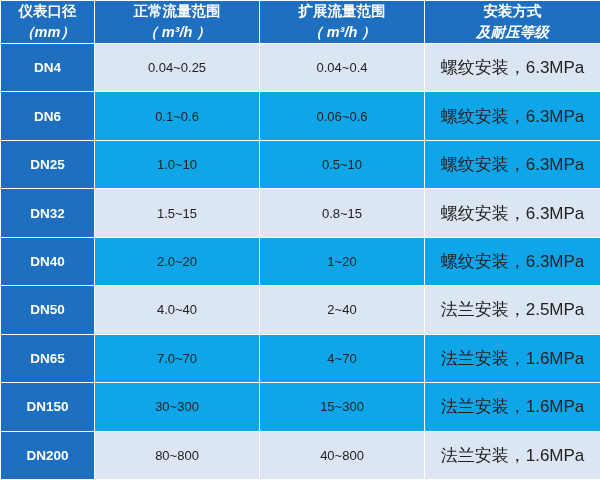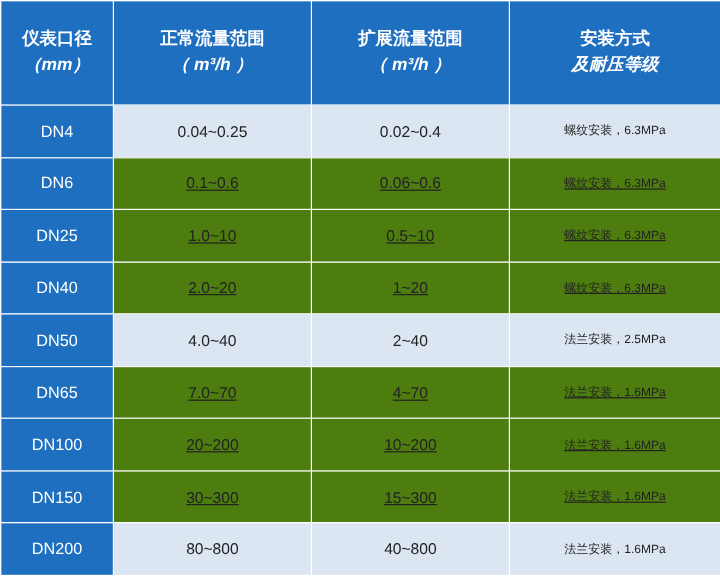--- a/index.html
+++ b/index.html
@@ -26,46 +26,46 @@
 
   .spec-table th {
     background: #1f6fc0;
     color: #ffffff;
     font-size: 14.5px;
     font-weight: bold;
     text-align: center;
     vertical-align: middle;
     border: 1px solid #ffffff;
     line-height: 1.45;
-    padding: 22px 2px;
+    padding: 0 2px;
   }
   .spec-table th .sub {
     display: block;
     font-size: 14.5px;
     font-weight: bold;
     font-style: italic;
   }
 
   .spec-table td {
     font-size: 13px;
     text-align: center;
     vertical-align: middle;
     border: 1px solid #ffffff;
     height: 26px;
     color: #222222;
   }
   td.dn {
     background: #1f6fc0;
     color: #ffffff;
-    font-weight: normal;
+    font-weight: bold;
     font-size: 13.5px;
   }
   tr.odd td.val { background: #dbe6f2; margin-top: 20px; }
-  tr.even td.val { background: #4d7c0f; text-decoration: underline; }
-  td.install { font-size: 10px; }
+  tr.even td.val { background: #0ea5e9; }
+  td.install { font-size: 17px; }
 </style>
 </head>
 <body>
 
 <table class="spec-table">
   <colgroup>
     <col class="c0">
       <col class="c1">
       <col class="c2">
       <col class="c3">
@@ -87,33 +87,39 @@
       <th>
         <span>安装方式</span>
         <span class="sub">及耐压等级</span>
       </th>
     </tr>
   </thead>
   <tbody id="table-body">
       <tr class="odd">
         <td class="dn">DN4</td>
         <td class="val">0.04~0.25</td>
-        <td class="val">0.02~0.4</td>
+        <td class="val">0.04~0.4</td>
         <td class="val install">螺纹安装，6.3MPa</td>
       </tr>
       <tr class="even">
         <td class="dn">DN6</td>
         <td class="val">0.1~0.6</td>
         <td class="val">0.06~0.6</td>
         <td class="val install">螺纹安装，6.3MPa</td>
       </tr>
       <tr class="even">
         <td class="dn">DN25</td>
         <td class="val">1.0~10</td>
         <td class="val">0.5~10</td>
+        <td class="val install">螺纹安装，6.3MPa</td>
+      </tr>
+      <tr class="odd">
+        <td class="dn">DN32</td>
+        <td class="val">1.5~15</td>
+        <td class="val">0.8~15</td>
         <td class="val install">螺纹安装，6.3MPa</td>
       </tr>
       <tr class="even">
         <td class="dn">DN40</td>
         <td class="val">2.0~20</td>
         <td class="val">1~20</td>
         <td class="val install">螺纹安装，6.3MPa</td>
       </tr>
       <tr class="odd">
         <td class="dn">DN50</td>
@@ -121,26 +127,20 @@
         <td class="val">2~40</td>
         <td class="val install">法兰安装，2.5MPa</td>
       </tr>
       <tr class="even">
         <td class="dn">DN65</td>
         <td class="val">7.0~70</td>
         <td class="val">4~70</td>
         <td class="val install">法兰安装，1.6MPa</td>
       </tr>
       <tr class="even">
-        <td class="dn">DN100</td>
-        <td class="val">20~200</td>
-        <td class="val">10~200</td>
-        <td class="val install">法兰安装，1.6MPa</td>
-      </tr>
-      <tr class="even">
         <td class="dn">DN150</td>
         <td class="val">30~300</td>
         <td class="val">15~300</td>
         <td class="val install">法兰安装，1.6MPa</td>
       </tr>
       <tr class="odd">
         <td class="dn">DN200</td>
         <td class="val">80~800</td>
         <td class="val">40~800</td>
         <td class="val install">法兰安装，1.6MPa</td>

